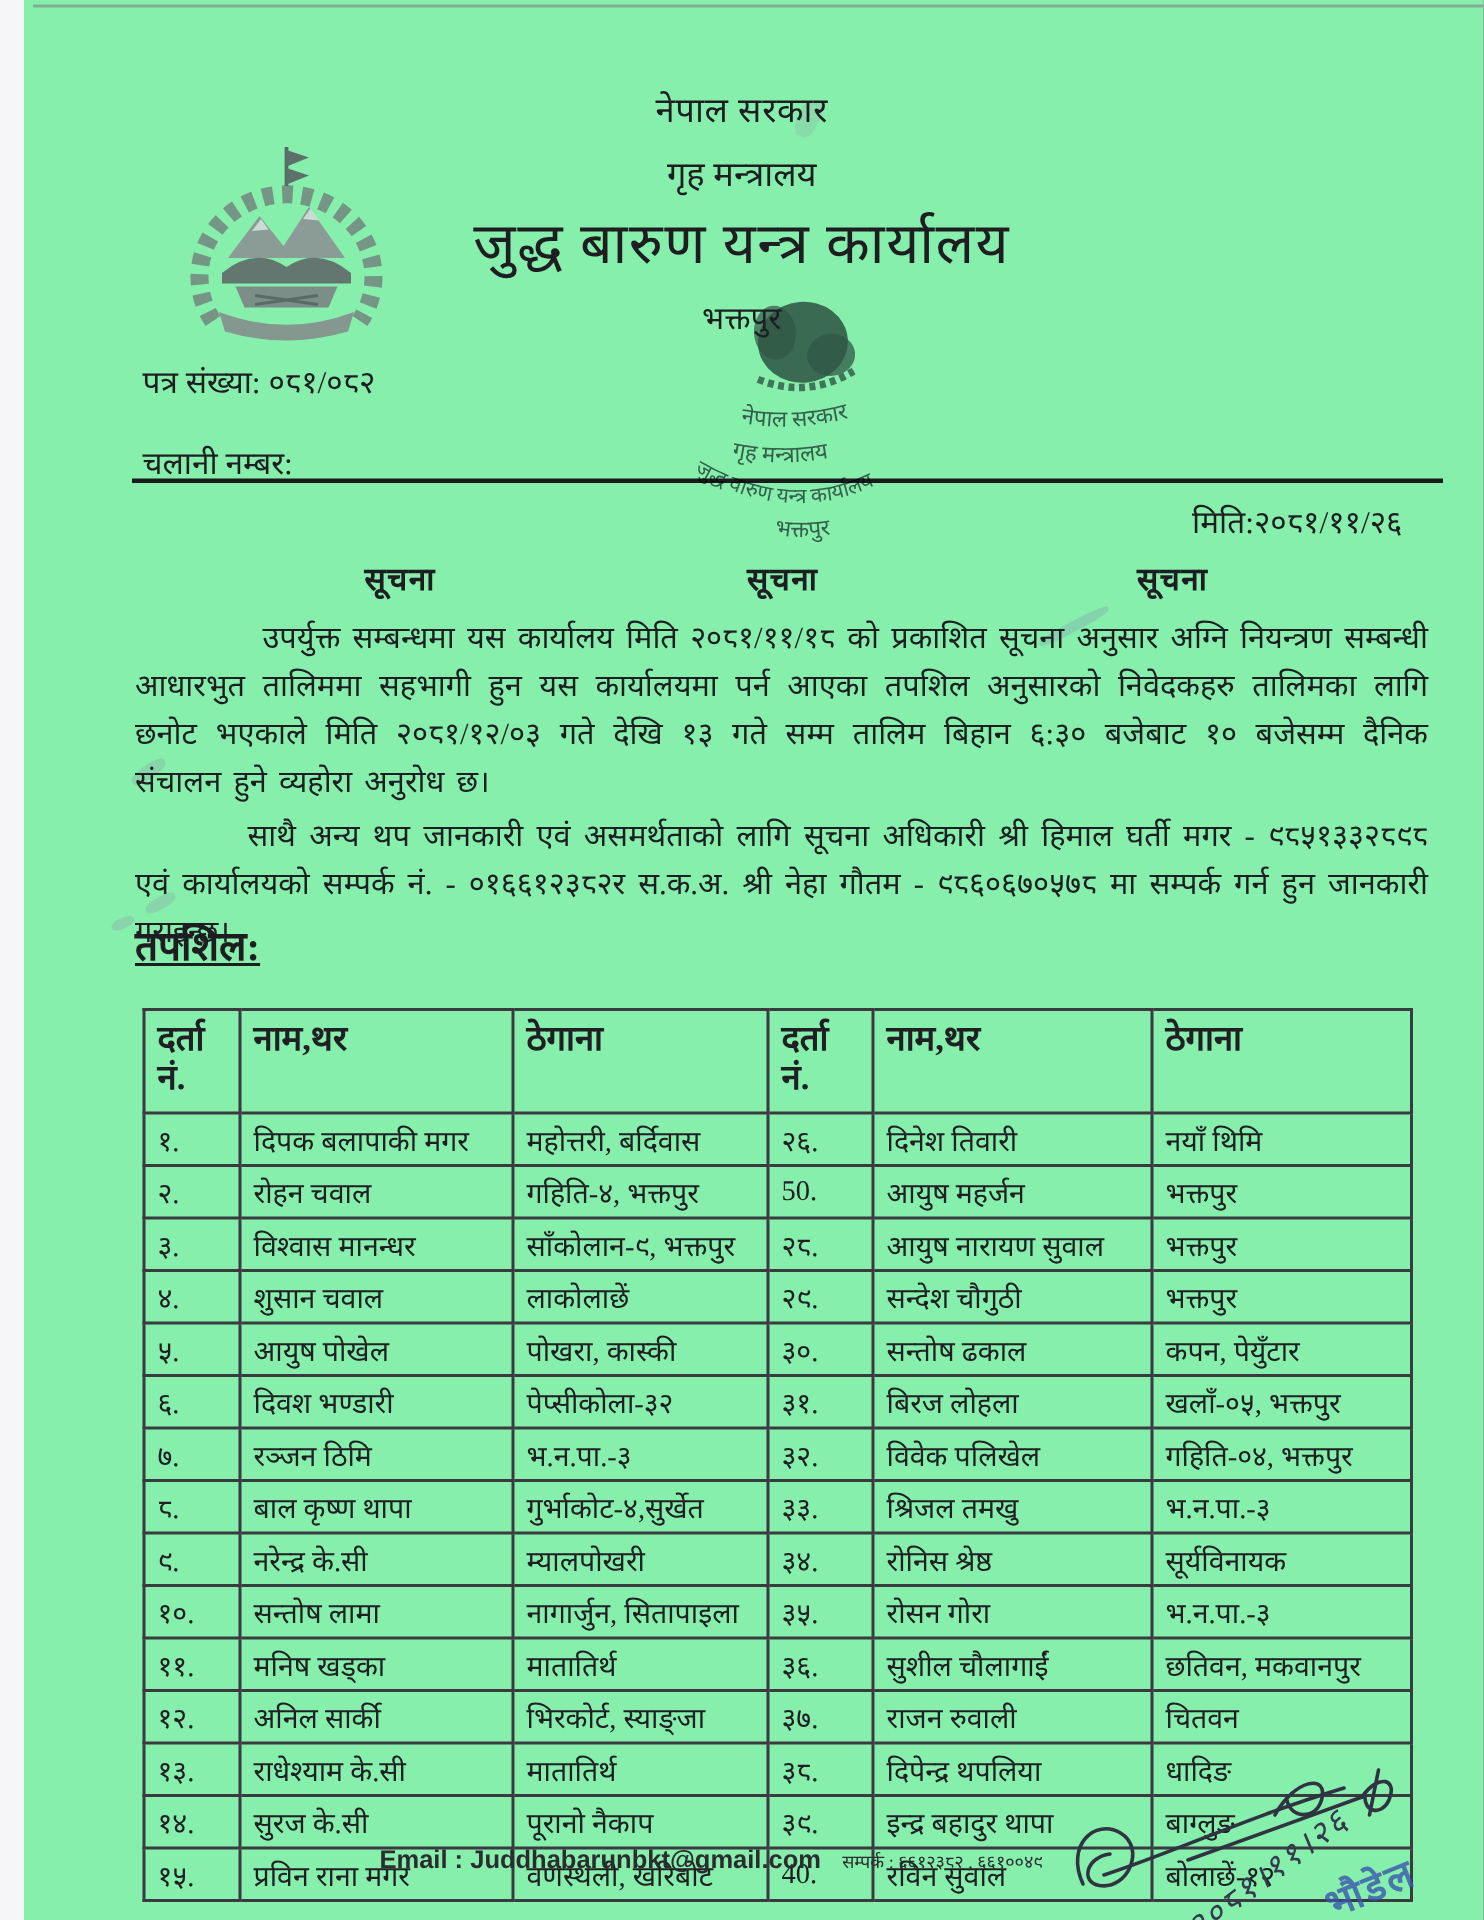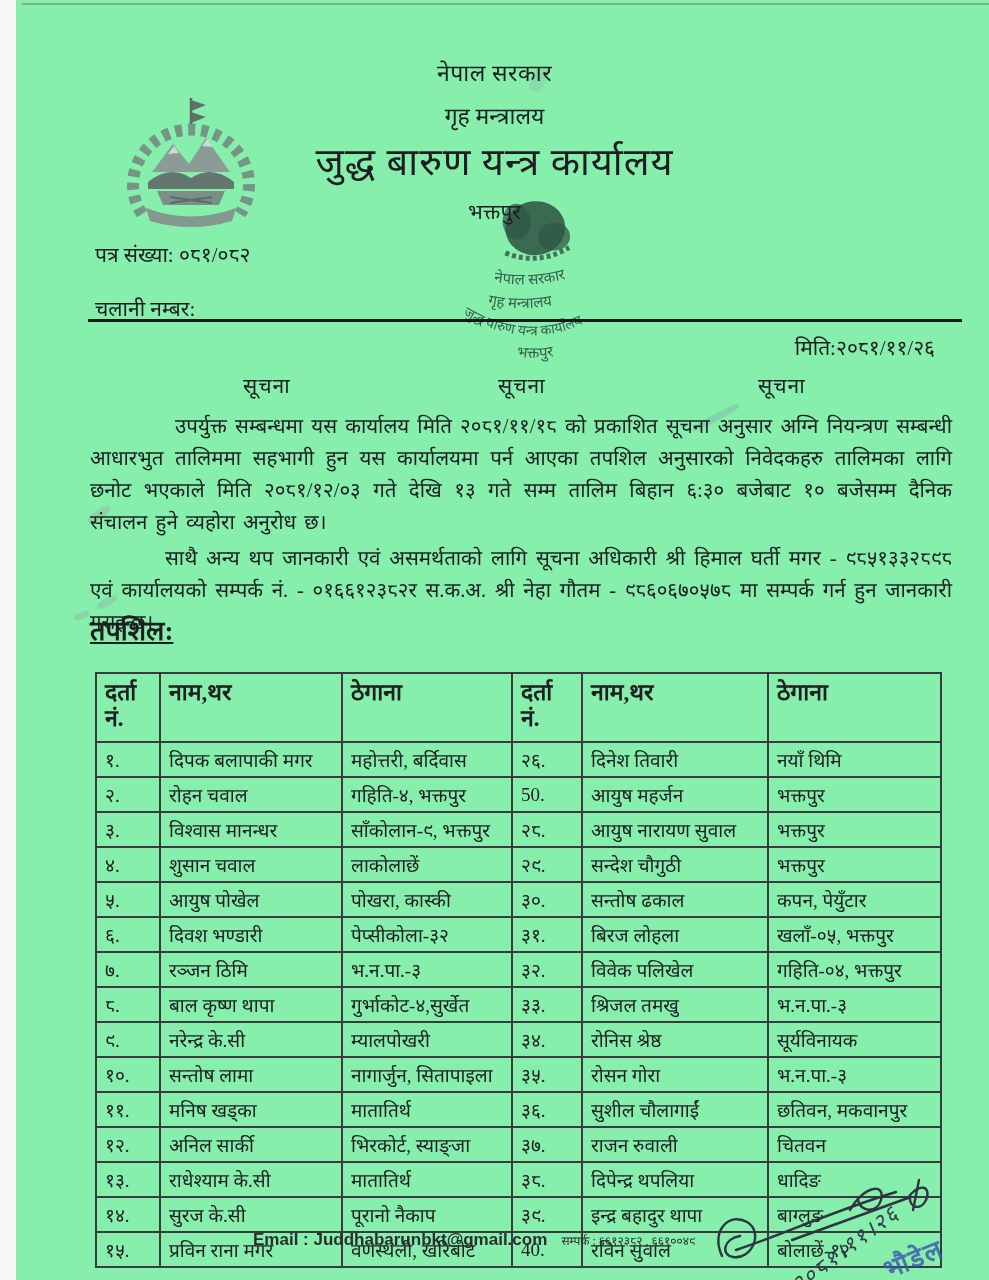--- a/index.html
+++ b/index.html
@@ -15,21 +15,21 @@
   .gov-line{top:56px;font-size:23px;letter-spacing:.5px;}
   .ministry-line{top:99px;font-size:23px;}
   .office-line{top:134px;font-size:38px;letter-spacing:1px;}
   .district-line{top:197px;font-size:21px;z-index:1;}
   
   .letter-no{left:95px;top:240px;font-size:21px;}
   .chalani{left:95px;top:294px;font-size:21px;}
   .rule{left:88px;top:319px;width:874px;height:3px;background:#1b1b1e;}
   .date-line{right:54px;top:333px;font-size:21px;}
   
-  .suchana{top:371px;font-size:21px;font-weight:400;letter-spacing:1px;}
+  .suchana{top:371px;font-size:21px;font-weight:700;letter-spacing:1px;}
   .suchana.s1{left:243px;} .suchana.s2{left:498px;} .suchana.s3{left:758px;}
   .para{left:90px;width:862px;font-size:20.5px;line-height:32px;
         text-align:justify;word-spacing:3px;}
   .para1{top:410px;text-indent:85px;}
   .para2{top:542px;text-indent:75px;}
   .tapasil{left:90px;top:611px;font-size:27px;font-weight:700;
            text-decoration:underline;}
   
   table.list{position:absolute;left:95px;top:672px;width:845px;
     border-collapse:collapse;table-layout:fixed;

